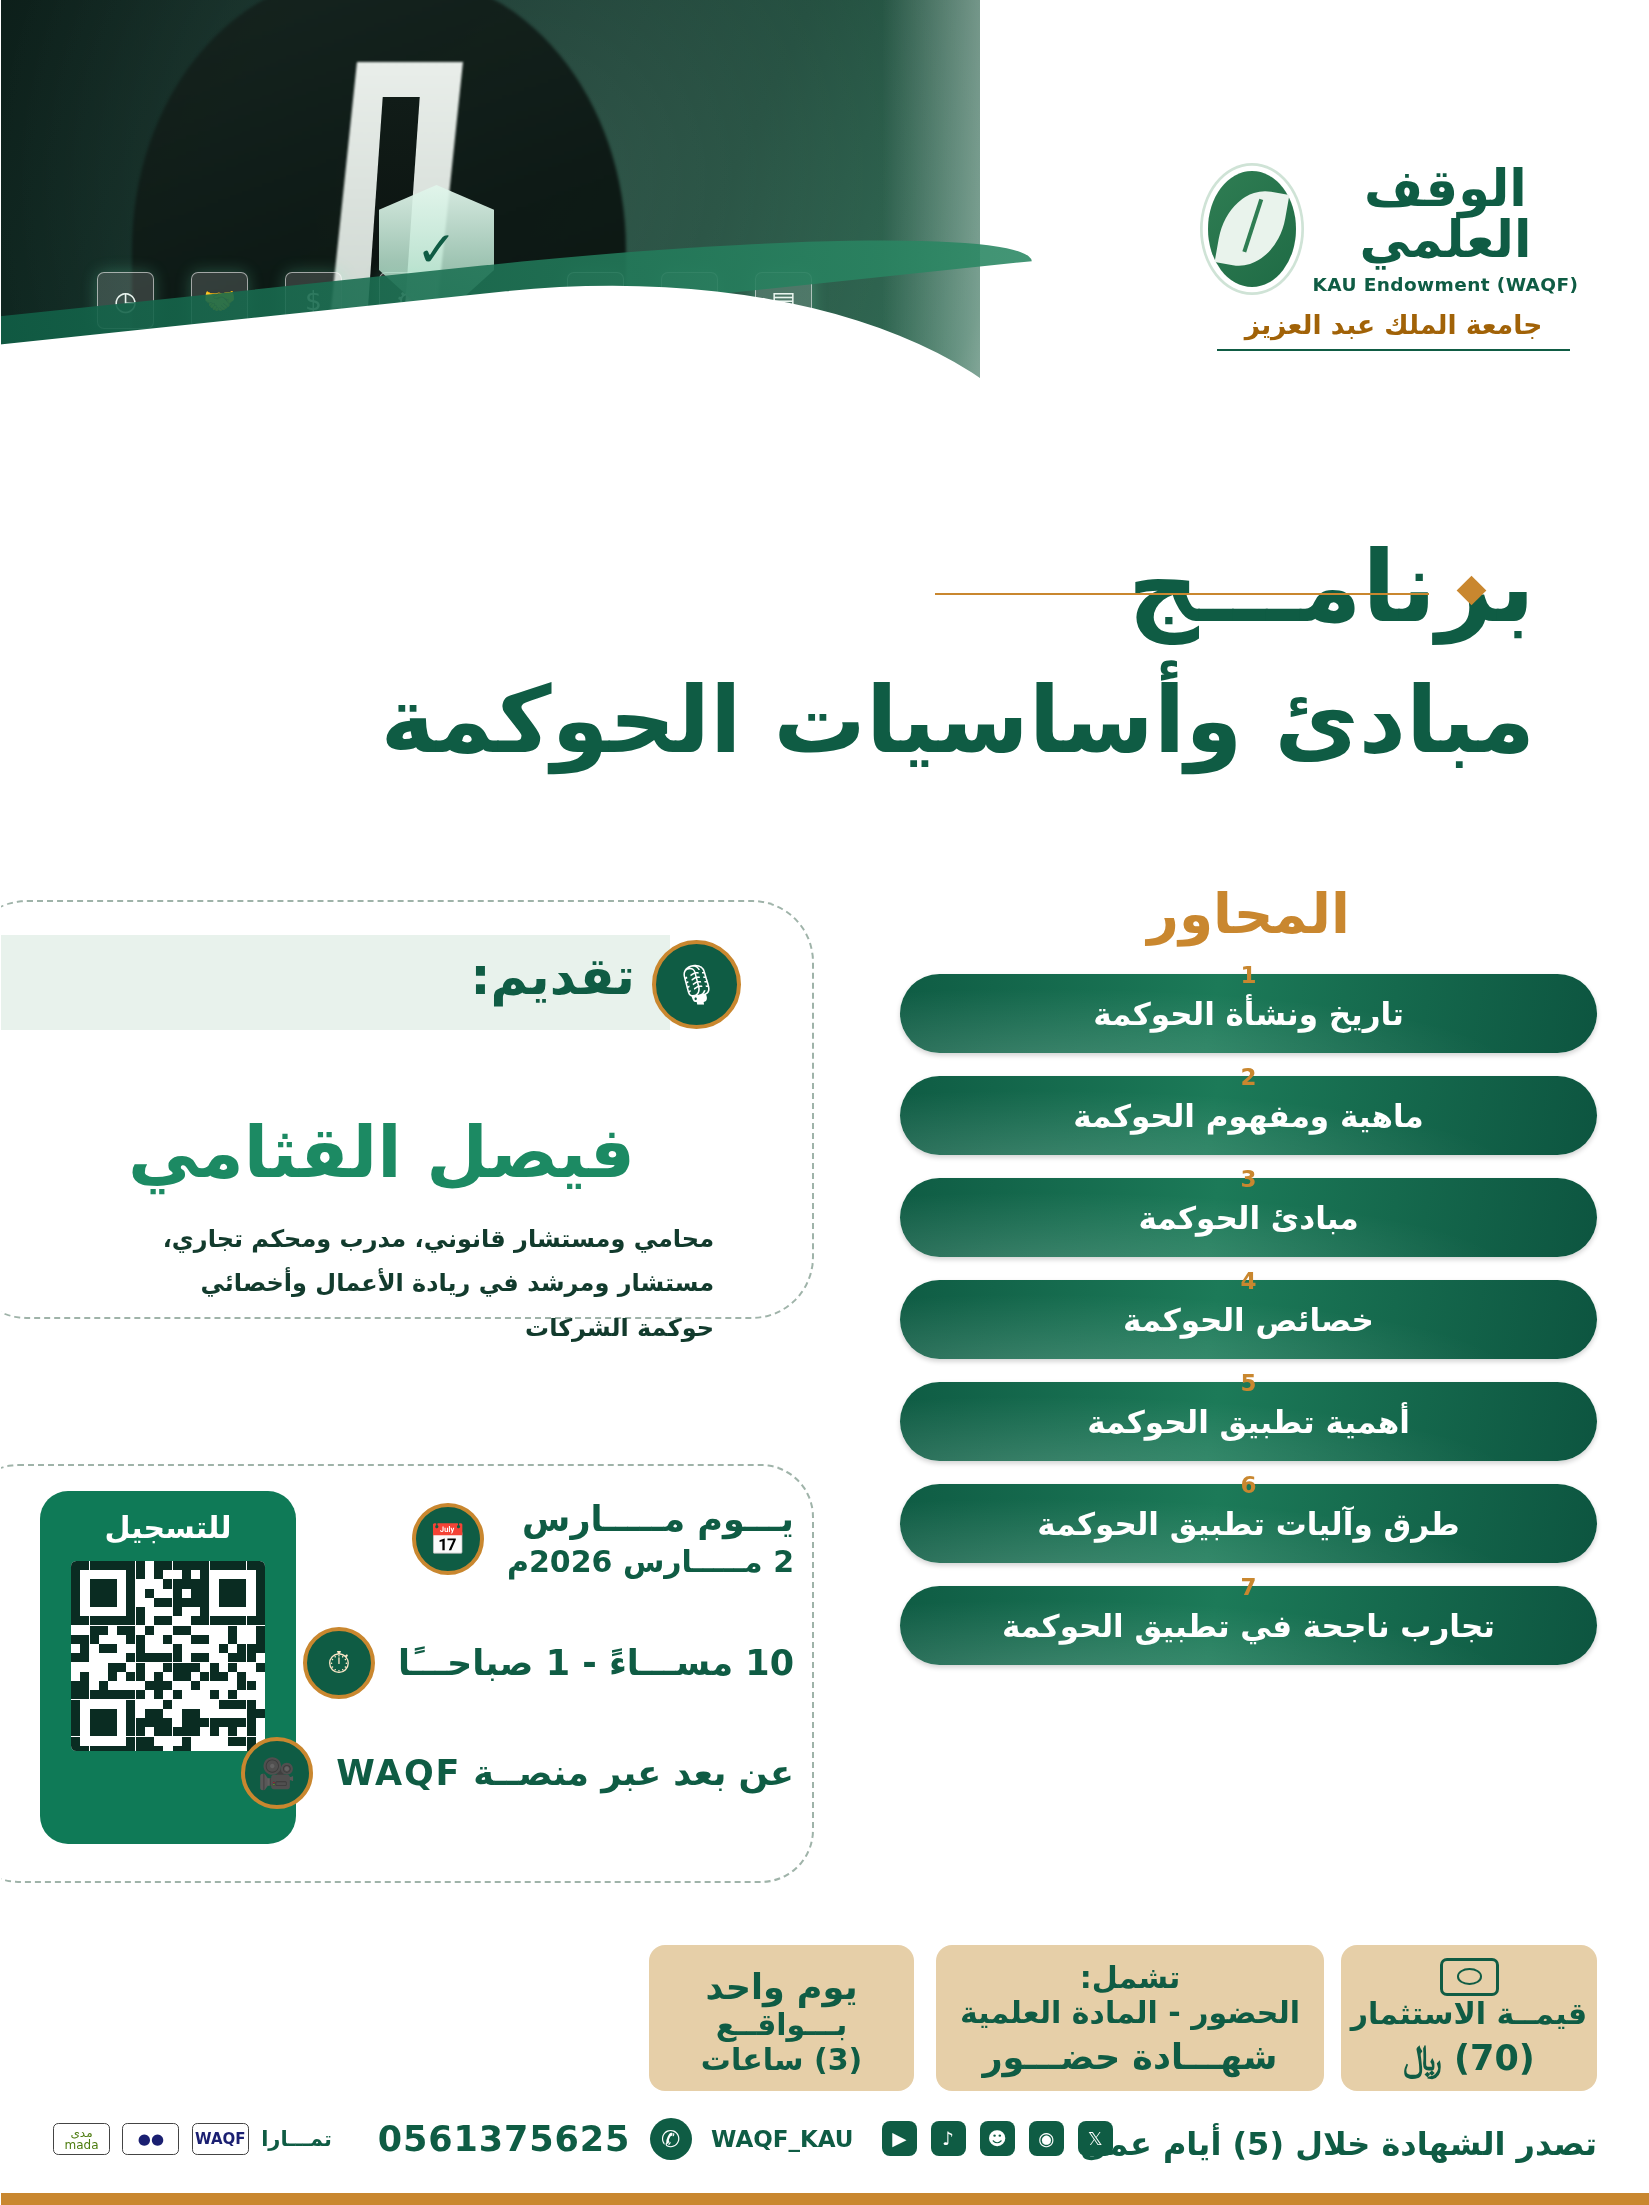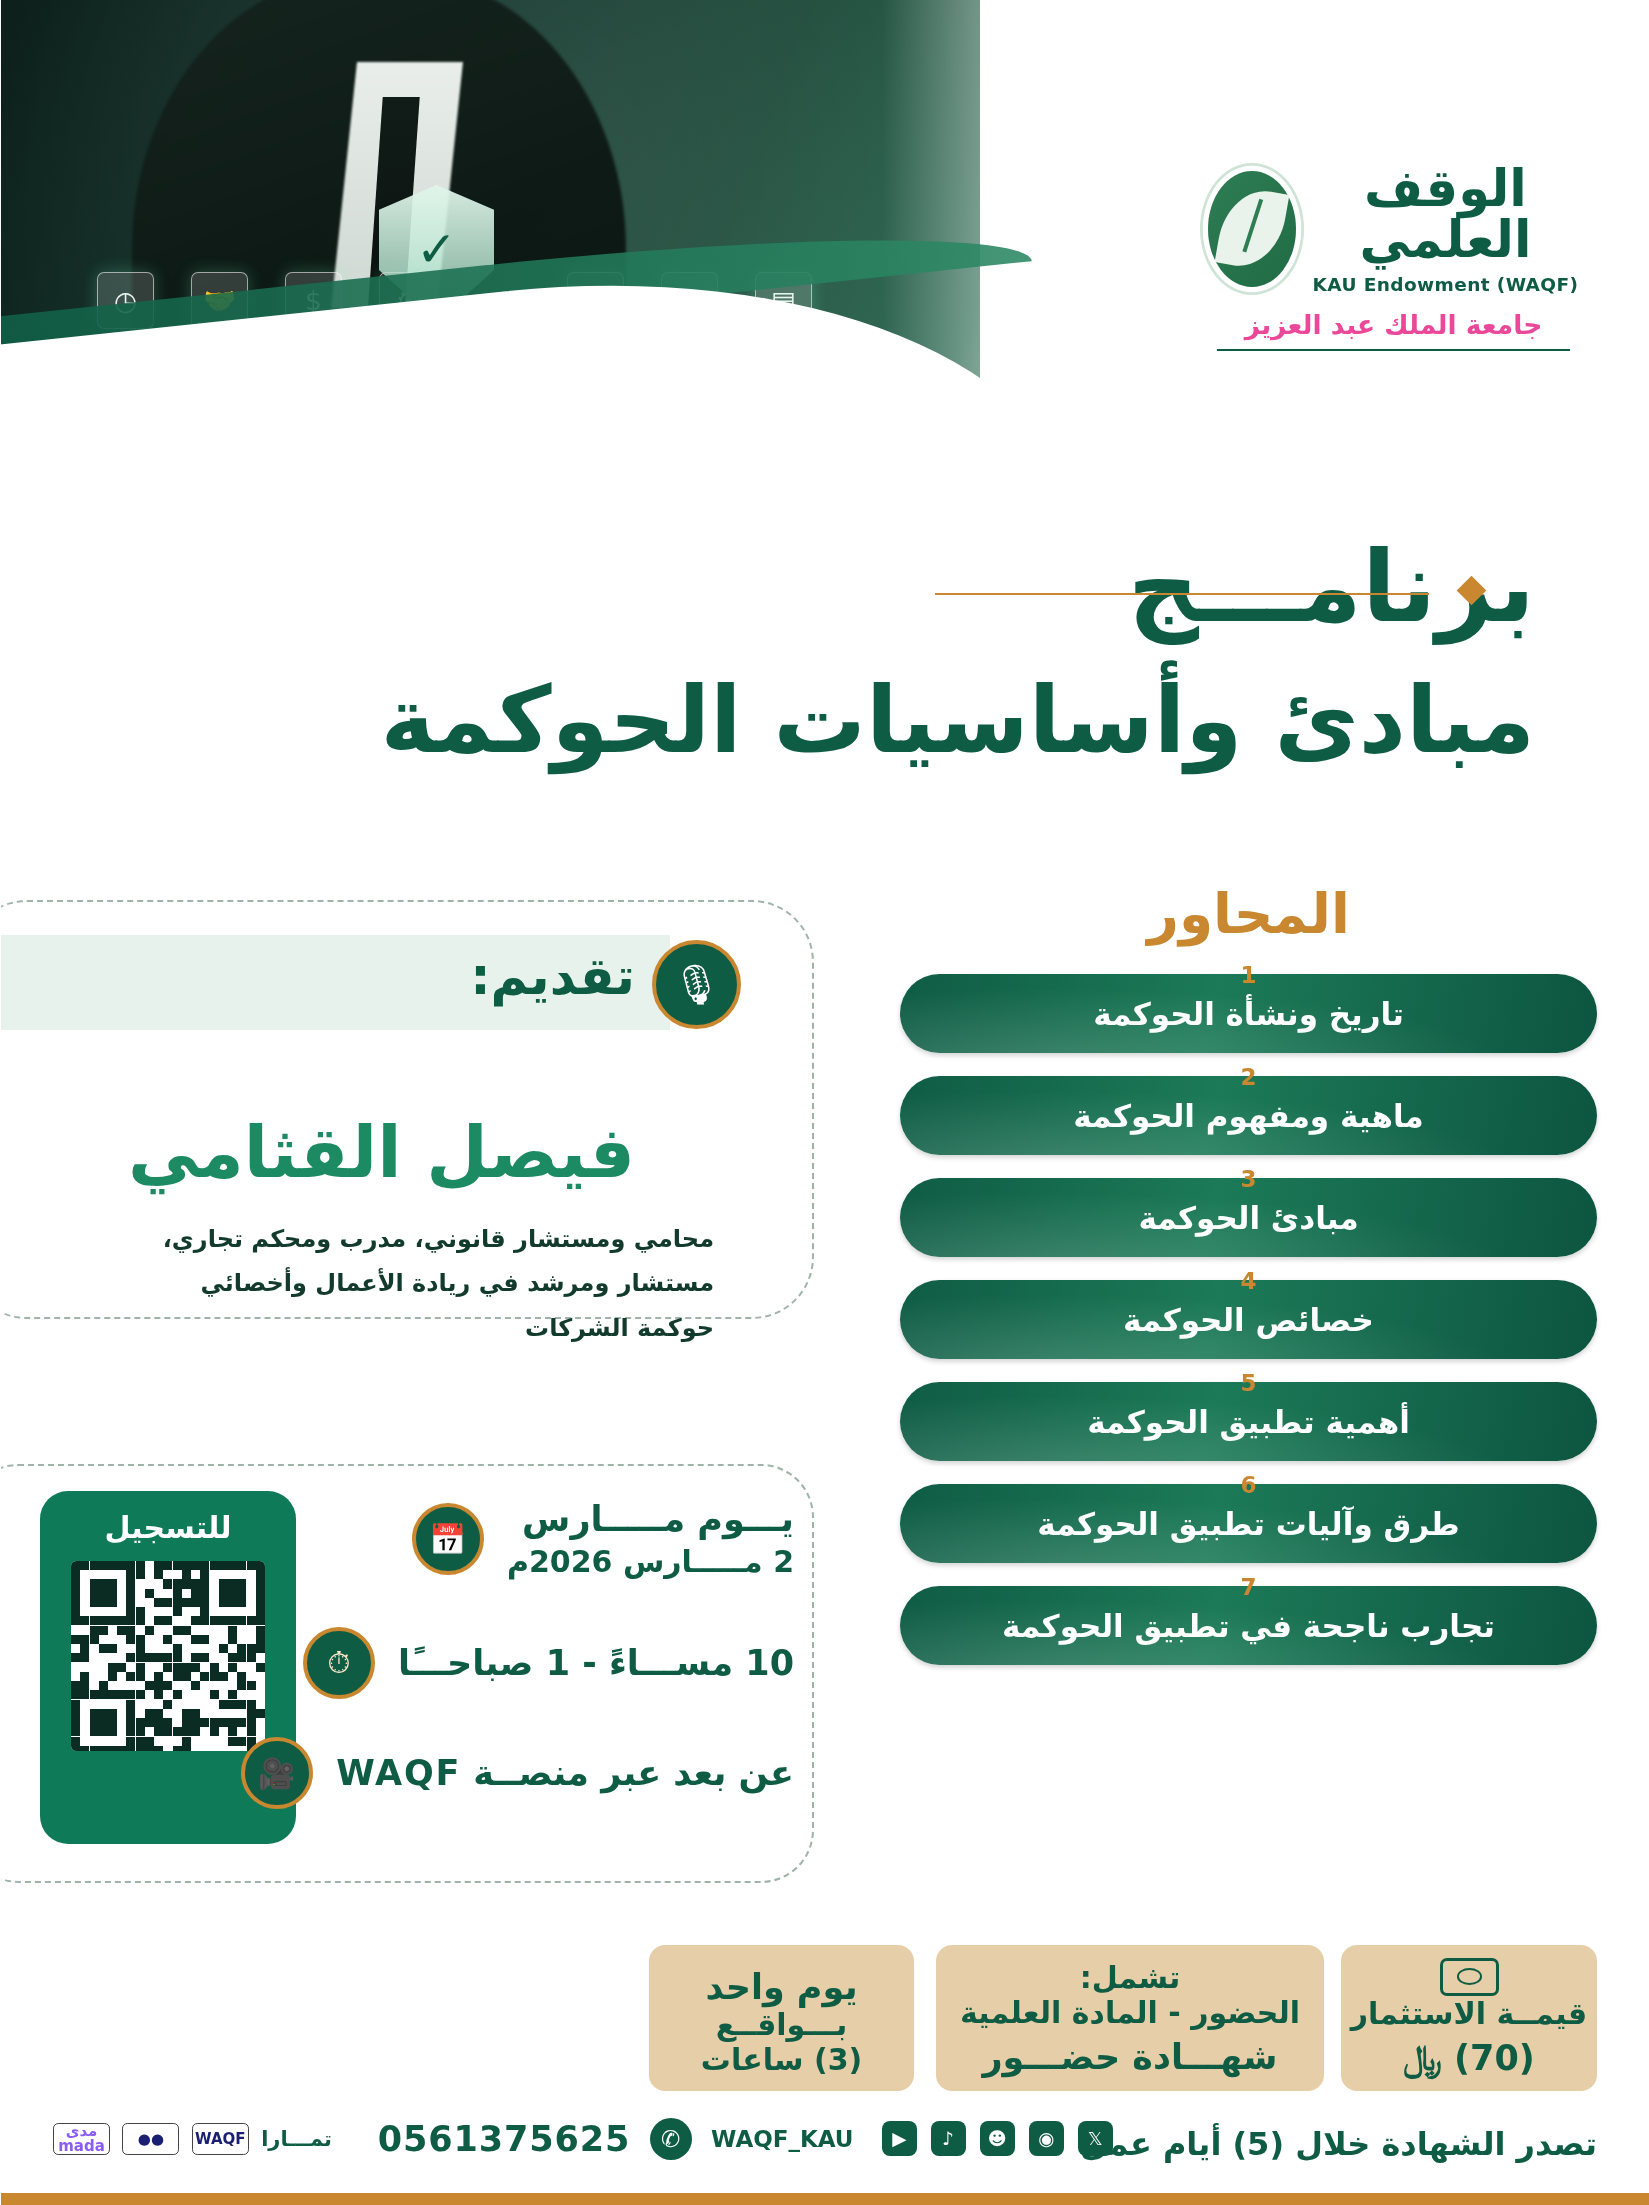--- a/index.html
+++ b/index.html
@@ -107,21 +107,21 @@
     position:relative;
   }
   .logo-mark .leaf:after{
     content:"";position:absolute;left:50%;top:12%;width:3.5px;height:70%;
     background:#2f7d53;transform:translateX(-50%) rotate(8deg);
   }
   .logo-ar{
     font-size:51px;font-weight:bold;color:#0f5c44;line-height:1;letter-spacing:-1.8px;
   }
   .logo-en{font-size:18.5px;font-weight:bold;color:#0f5c44;letter-spacing:0.4px;margin-top:8.8px;}
-  .logo-uni{font-size:26.5px;font-weight:bold;color:#ec4899;margin-top:14px;letter-spacing:0.9px;}
+  .logo-uni{font-size:26.5px;font-weight:bold;color:#a16207;margin-top:14px;letter-spacing:0.9px;}
   .logo-divider{height:2.6px;background:#0f5c44;margin:8.8px auto 0;width:353px;}
 
   
   .title-wrap{position:absolute;right:0;top:529px;width:1650px;text-align:right;}
   .prog-line{
     position:absolute;right:221px;top:64px;width:494px;height:0;
     border-top:2.6px solid #c9872f;
   }
   .prog-dot{
     position:absolute;right:168px;top:51px;width:21px;height:21px;
@@ -246,21 +246,21 @@
     display:flex;align-items:center;justify-content:center;font-size:18.5px;
   }
   .waqf-handle{font-size:23px;font-weight:bold;color:#0f5c44;margin-right:8.8px;}
   .phone{font-size:35px;font-weight:bold;color:#0f5c44;letter-spacing:0.9px;}
   .wa{width:42px;height:42px;border-radius:50%;background:#0f5c44;color:#fff;display:flex;align-items:center;justify-content:center;font-size:23px;}
   .pay{display:flex;align-items:center;gap:12.4px;margin-right:26.5px;}
   .pay .card{
     height:30px;min-width:55px;border-radius:5.3px;background:#ffffff;border:1.8px solid #444;
     display:flex;align-items:center;justify-content:center;font-size:15px;font-weight:bold;color:#1a1f71;
   }
-  .pay .mada{color:#8b5cf6;font-size:15px;font-weight:bold;text-align:center;line-height:1;}
+  .pay .mada{color:#4d7c0f;font-size:12px;font-weight:normal;text-align:center;line-height:1;}
   .tamara{font-size:21px;font-weight:bold;color:#0f5c44;}
   .footer-strip{position:absolute;left:0;top:2193px;width:1650px;height:12.4px;background:#c9872f;}
 </style>
 </head>
 <body>
 
 <div class="poster">
 
   <div class="hero">
     <div class="figure"></div>

